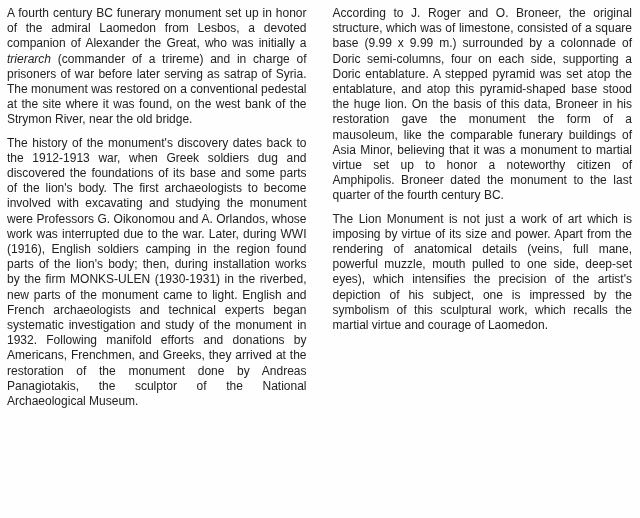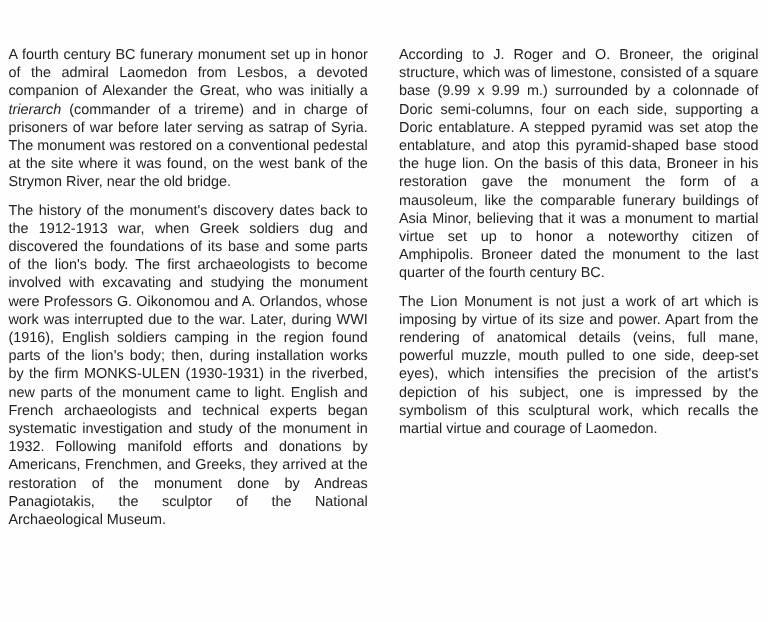--- a/index.html
+++ b/index.html
@@ -30,21 +30,20 @@
   .columns {
     display: flex;
     gap: 26px;
   }
   .col {
     flex: 1;
     font-size: 12px;
     line-height: 15.2px;
     text-align: justify;
     color: #222222;
-    margin-top: 32px;
   }
   .col p {
     margin: 0 0 8px 0;
   }
   .italic-term {
     font-style: italic;
   }
 </style>
 </head>
 <body>

